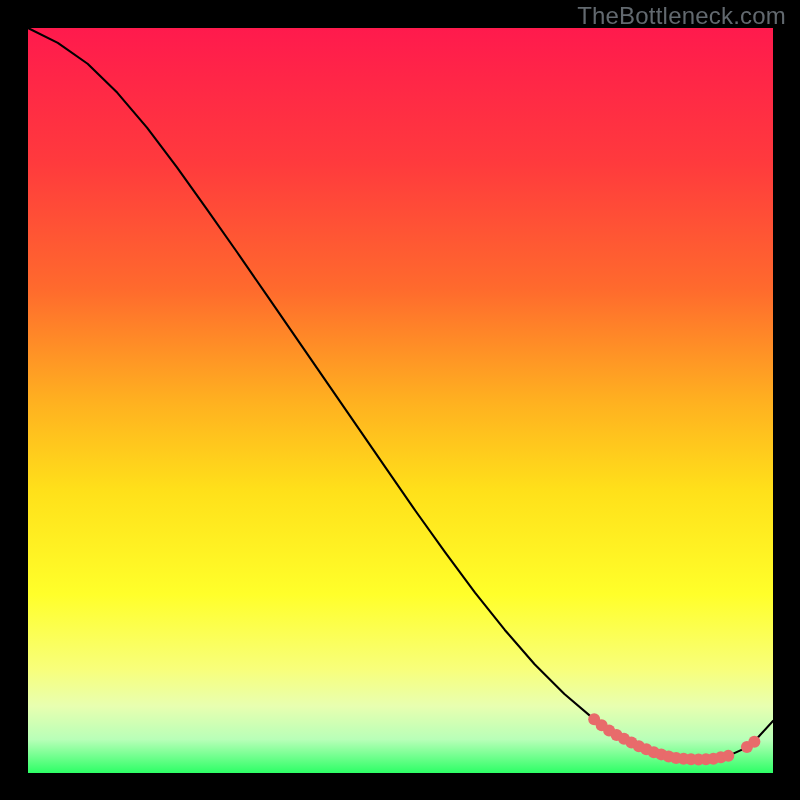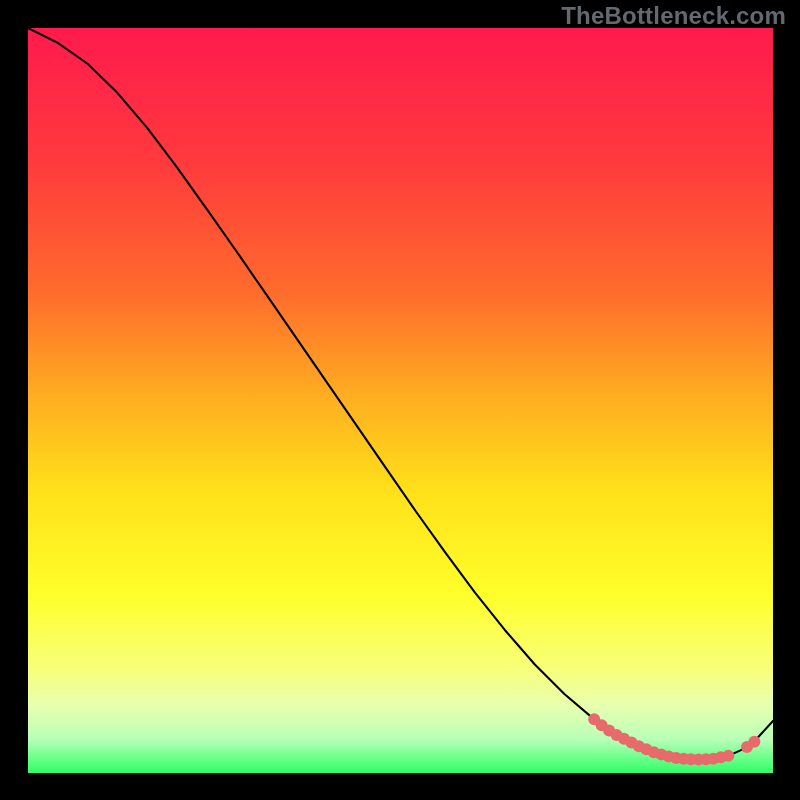--- a/index.html
+++ b/index.html
@@ -16,21 +16,21 @@
     width: 800px;
     height: 800px;
     background: #000;
   }
   .watermark {
     position: absolute;
     top: 2px;
     right: 14px;
     color: #62696f;
     font-size: 24px;
-    font-weight: 700;
+    font-weight: 400;
     letter-spacing: 0.2px;
     user-select: none;
     text-align: right;
   }
   .plot {
     position: absolute;
     left: 28px;
     top: 28px;
     width: 745px;
     height: 745px;

